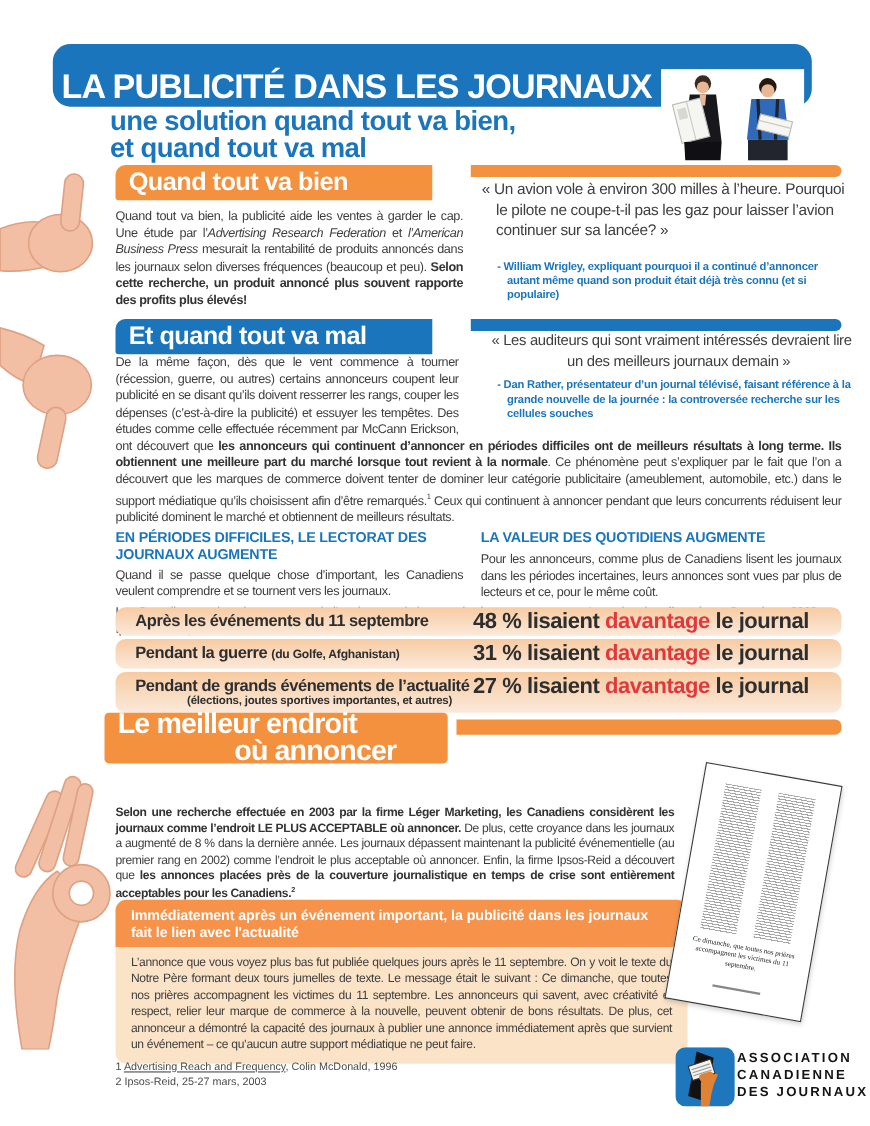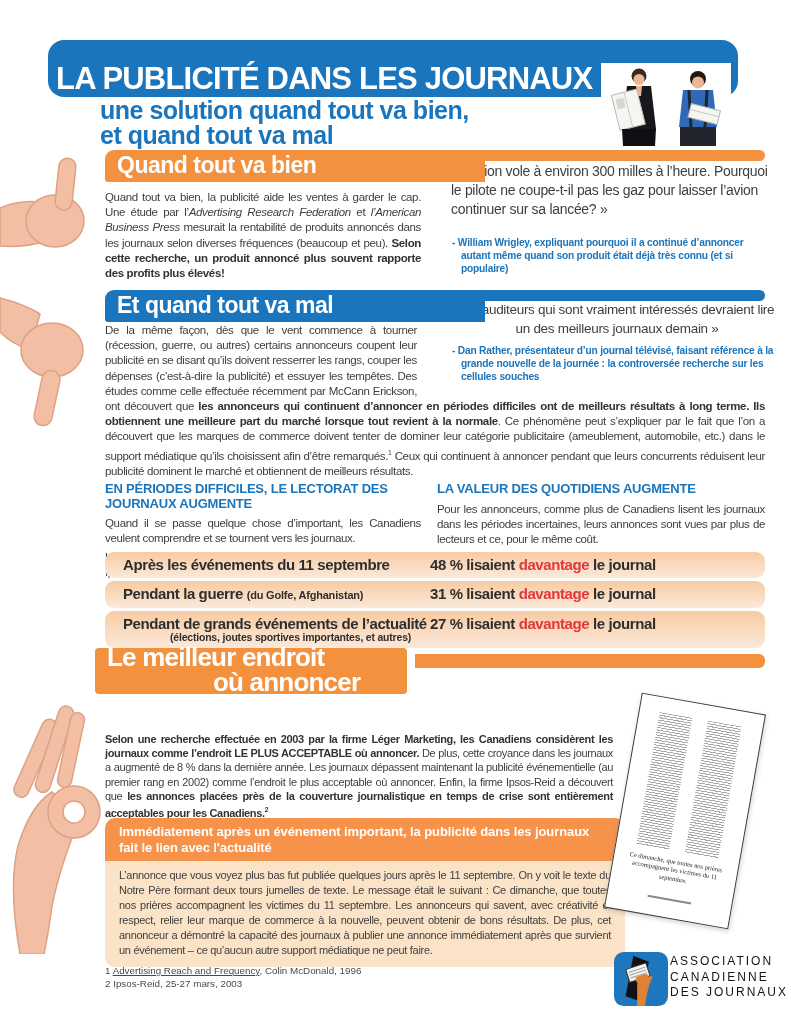--- a/index.html
+++ b/index.html
@@ -11,21 +11,21 @@
   
   .top-bar{position:absolute;left:48px;top:40px;width:690px;height:57px;background:#1B75BC;border-radius:16px;}
   .photo-box{position:absolute;left:601px;top:63px;width:130px;height:83px;background:#fff;z-index:2;}
   .main-title{position:absolute;left:56px;top:61px;z-index:3;color:#fff;font-weight:bold;
               font-size:31px;letter-spacing:-0.8px;white-space:nowrap;}
   .subtitle{position:absolute;left:100px;top:98px;z-index:3;color:#1B75BC;font-weight:bold;
             font-size:25px;line-height:25px;letter-spacing:-0.5px;}
 
   
   .band{position:absolute;left:105px;width:660px;height:32px;z-index:1;}
-  .band .tab{position:absolute;left:0;top:0;width:380px;height:32px;border-radius:9px 0 0 3px;}
+  .band .tab{position:absolute;left:0;top:0;width:288px;height:32px;border-radius:9px 0 0 3px;}
   .band .strip{position:absolute;left:323px;top:0;right:0;height:11px;border-radius:0 9px 9px 0;}
   .band.orange .tab,.band.orange .strip{background:#F3913F;}
   .band.blue .tab,.band.blue .strip{background:#1B75BC;}
   .band .tab span{display:block;color:#fff;font-weight:bold;font-size:23px;line-height:30px;
                   padding-left:12px;letter-spacing:-0.5px;white-space:nowrap;}
 
   
   .bt{font-size:11.5px;color:#3E3E3E;line-height:15.2px;letter-spacing:-0.35px;text-align:justify;}
   .b{font-weight:bold;color:#333;}
   .i{font-style:italic;}
@@ -40,21 +40,21 @@
 
   .colh{font-size:13px;font-weight:bold;color:#1B75BC;line-height:14.5px;letter-spacing:-0.2px;margin-bottom:5px;}
 
   
   .stats{position:absolute;left:105px;top:552px;width:660px;z-index:1;}
   .srow{display:flex;align-items:flex-start;background:linear-gradient(180deg,#F7CBA2,#FBE9DA);
         border-radius:9px;margin-bottom:3px;padding:5px 10px 5px 18px;}
   .slabel{flex:0 0 307px;font-weight:bold;font-size:15px;color:#2E2E2E;letter-spacing:-0.4px;line-height:16px;}
   .slabel-sm{font-size:11px;letter-spacing:-0.2px;}
   .ssub{font-size:10.5px;font-weight:bold;letter-spacing:-0.2px;line-height:11px;padding-left:47px;}
-  .sval{font-weight:bold;font-size:15px;color:#2E2E2E;letter-spacing:-0.4px;line-height:16px;white-space:nowrap;}
+  .sval{font-weight:bold;font-size:20px;color:#2E2E2E;letter-spacing:-0.4px;line-height:16px;white-space:nowrap;}
   .hl{color:#E2373B;}
 
   
   .band3{position:absolute;left:95px;top:648px;width:670px;height:46px;z-index:1;}
   .band3 .strip{position:absolute;left:320px;top:6px;right:0;height:14px;background:#F3913F;border-radius:0 6px 6px 0;}
   .band3 .tab{position:absolute;left:0;top:0;width:312px;height:46px;background:#F3913F;border-radius:4px;}
   .band3 .l1,.band3 .l2{position:absolute;color:#fff;font-weight:bold;font-size:26px;letter-spacing:-0.8px;white-space:nowrap;}
   .band3 .l1{left:12px;top:-6px;}
   .band3 .l2{left:118px;top:19px;}
 
@@ -71,21 +71,21 @@
   .clip-col{position:absolute;top:7%;width:27%;height:62%;
             background:repeating-linear-gradient(180deg,#A8A8A8 0,#A8A8A8 1px,transparent 1px,transparent 2.5px);}
   .clip-caption{position:absolute;top:72%;left:5%;width:90%;font-size:6.5px;line-height:1.35;
                 text-align:center;color:#222;font-family:"Liberation Serif",serif;}
   .clip-sig{position:absolute;top:91%;left:32%;width:36%;height:2px;background:#888;}
 
   
   .footnotes{position:absolute;left:105px;top:964px;font-size:9.8px;color:#4A4A4A;line-height:13px;z-index:2;}
   .fn-title{text-decoration:underline;}
   .logo{position:absolute;left:614px;top:952px;display:flex;align-items:flex-start;z-index:3;}
-  .logo-text{margin-left:2px;font-size:12px;font-weight:normal;letter-spacing:2px;line-height:15.5px;color:#151515;padding-top:2px;}
+  .logo-text{margin-left:2px;font-size:12px;font-weight:bold;letter-spacing:2px;line-height:15.5px;color:#151515;padding-top:2px;}
 
   .hand{position:absolute;z-index:2;}
 </style>
 </head>
 <body>
 
 <div class="page">
 
   <div class="top-bar"></div>
   <div class="photo-box">

